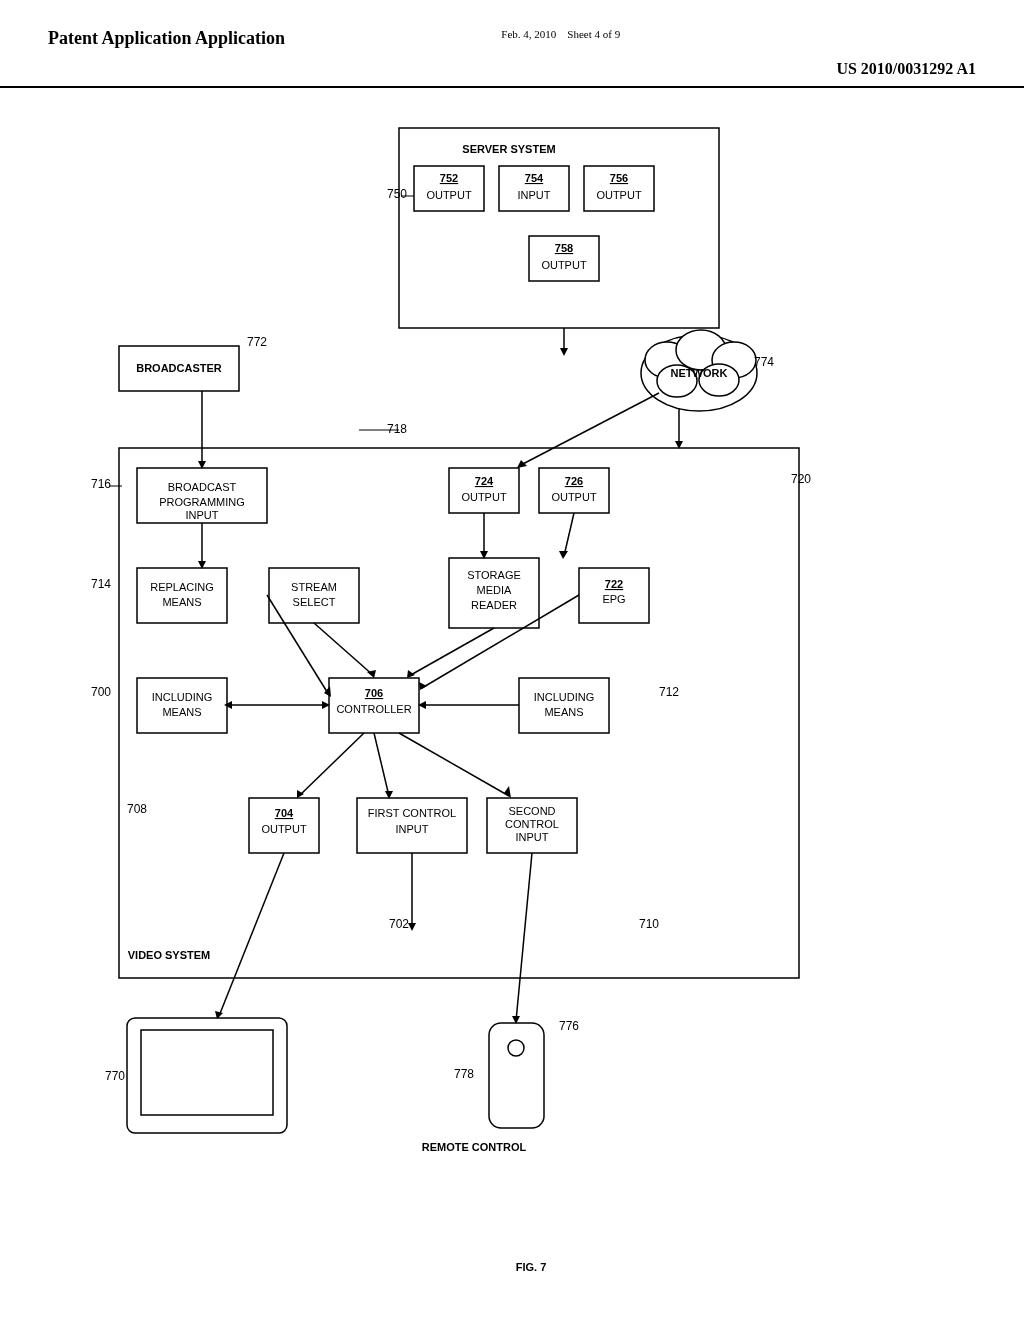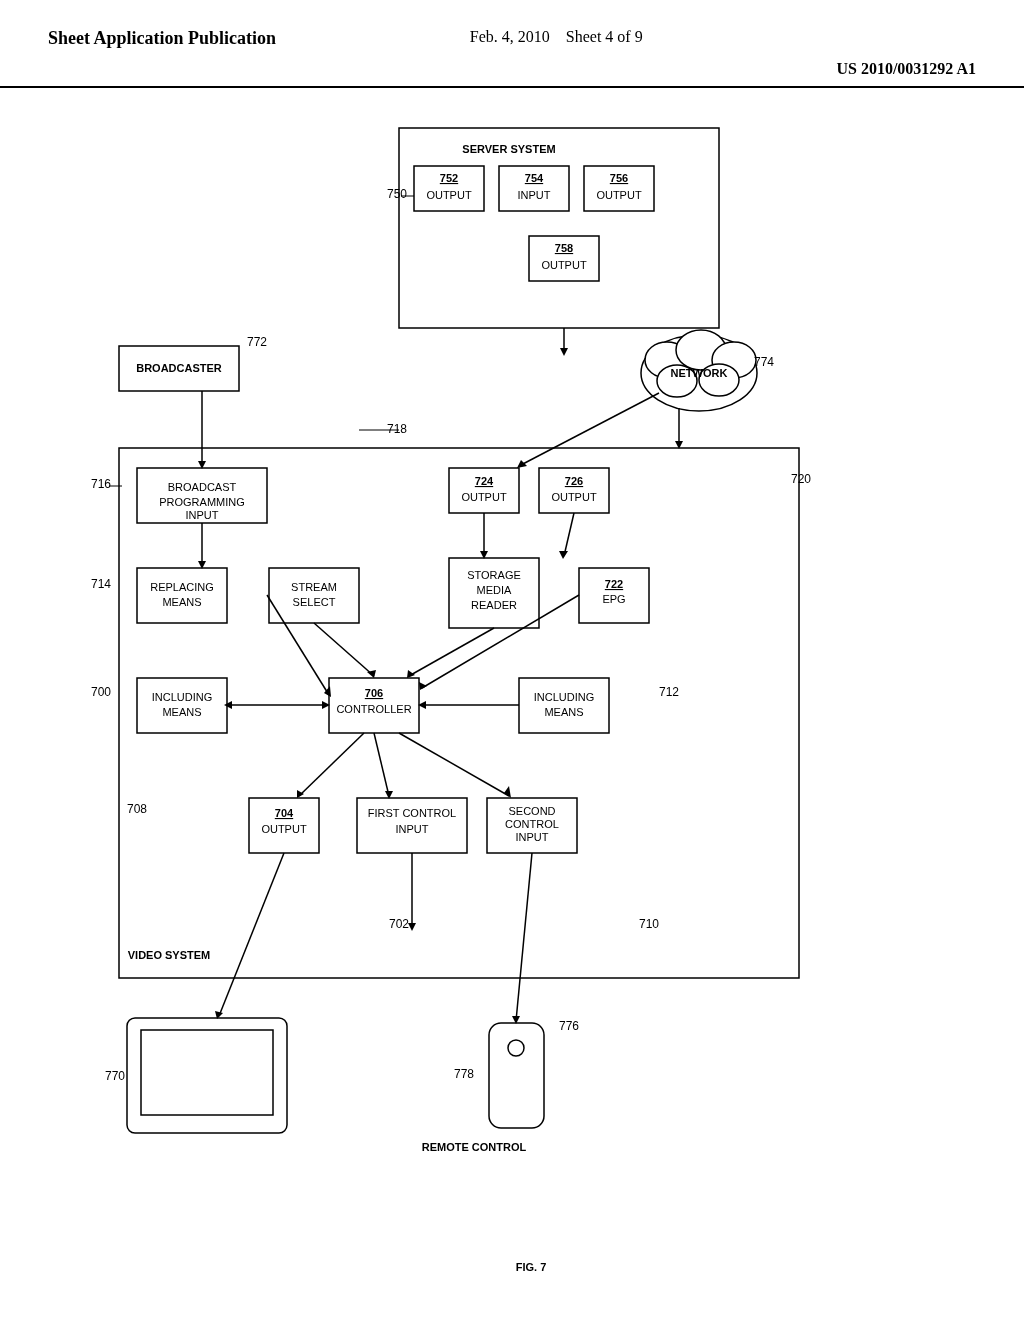--- a/index.html
+++ b/index.html
@@ -17,21 +17,21 @@
       align-items: flex-start;
       padding: 28px 48px 0 48px;
       border-bottom: 2px solid #000;
       padding-bottom: 8px;
     }
     .header-left {
       font-size: 18px;
       font-weight: bold;
     }
     .header-center {
-      font-size: 16px;
+      font-size: 11px;
       text-align: left;
     }
     .header-right {
       font-size: 16px;
       font-weight: bold;
       margin-top: 32px;
     }
     .diagram-area {
       position: relative;
       width: 100%;
@@ -57,21 +57,21 @@
     }
     .label-text {
       font-family: Arial, sans-serif;
       font-size: 12px;
     }
   </style>
 </head>
 <body>
 
 <div class="header">
-  <div class="header-left">Sheet Application Publication</div>
+  <div class="header-left">Patent Application Application</div>
   <div class="header-center">
     <span>Feb. 4, 2010</span>&nbsp;&nbsp;&nbsp;
     <span>Sheet 4 of 9</span>
   </div>
   <div class="header-right">US 2010/0031292 A1</div>
 </div>
 
 <div class="diagram-area">
   <svg class="diagram" viewBox="0 0 1024 1220">
 

